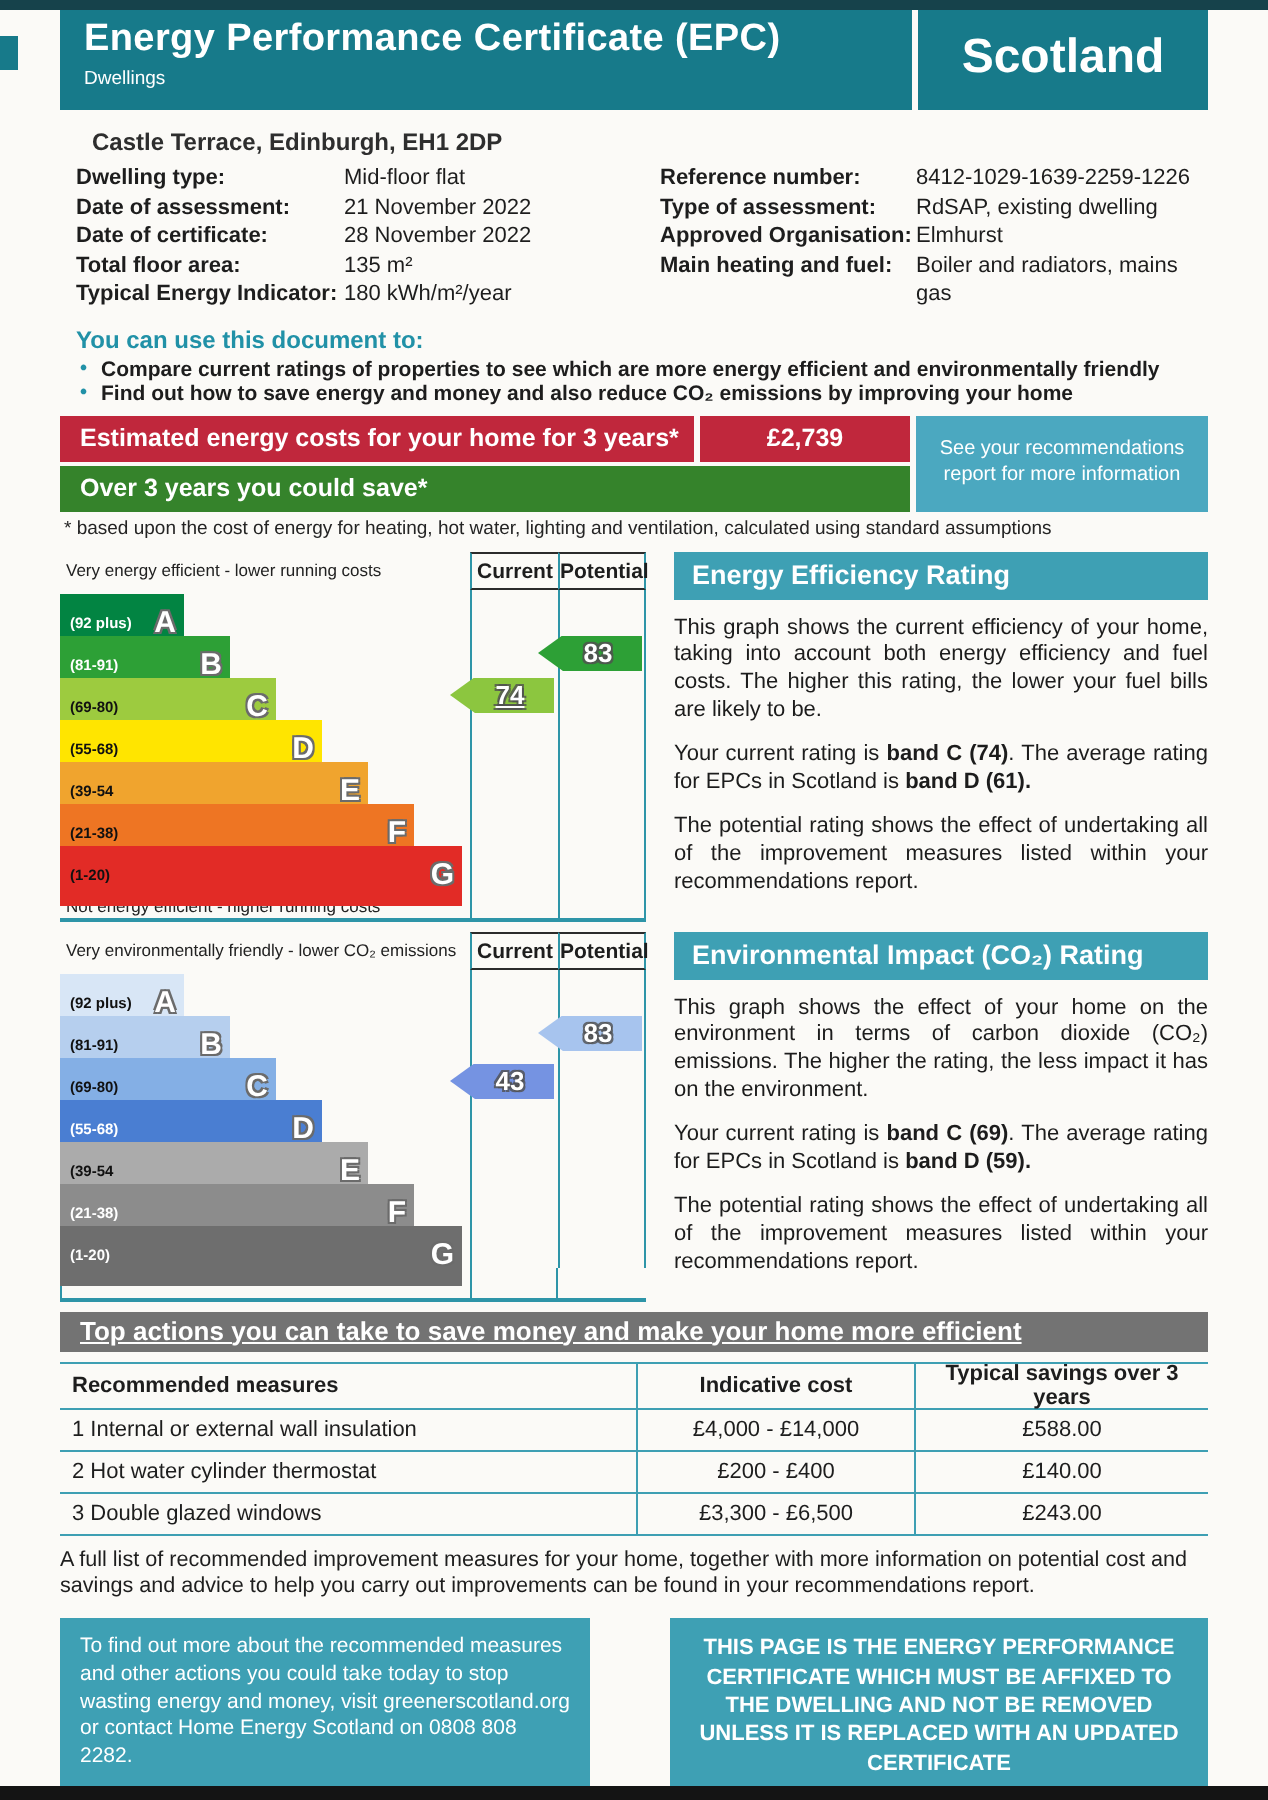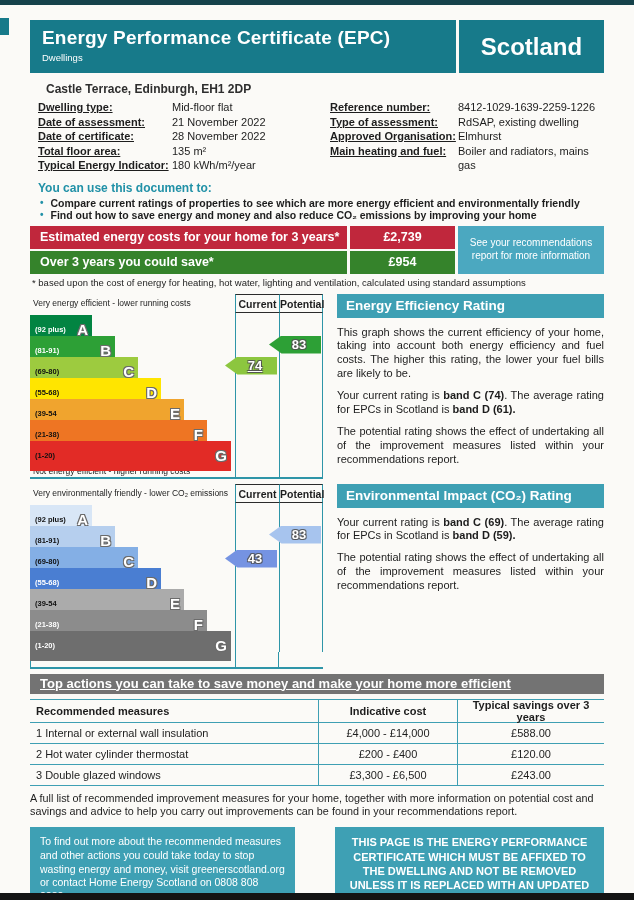--- a/index.html
+++ b/index.html
@@ -4,34 +4,34 @@
 <style>
   * { margin:0; padding:0; box-sizing:border-box; }
   html,body { background:#e8e8e6; }
   body { font-family:"Liberation Sans","DejaVu Sans",sans-serif; color:#1d1d1d; }
   .page { position:relative; width:634px; height:900px; background:#fbfaf7; overflow:hidden; padding:0 30px; margin:0 auto; }
   .top-strip { position:absolute; top:0; left:0; width:634px; height:5px; background:#16424b; }
   .bottom-strip { position:absolute; bottom:0; left:0; width:634px; height:7px; background:#141414; }
   .side-tab { position:absolute; top:18px; left:0; width:9px; height:17px; }
 
   
-  .banner { margin-top:20px; height:53px; display:flex; color:#fff; }
+  .banner { margin-top:2px; height:53px; display:flex; color:#fff; }
   .banner-main { flex:1; padding:7px 0 0 12px; }
   .banner-title { font-size:19px; font-weight:bold; letter-spacing:.2px; }
   .banner-sub { font-size:9.5px; margin-top:3px; }
   .banner-region { width:148px; border-left:3px solid #fbfaf7; display:flex; align-items:center; justify-content:center; font-size:24px; font-weight:bold; }
 
   .address { margin-top:9px; padding-left:16px; font-size:12px; font-weight:bold; color:#2e2e2e; }
 
   
   .details { margin-top:4px; padding-left:8px; display:flex; font-size:11px; }
   .dcol-left { width:292px; }
   .dcol-right { flex:1; }
   .drow { display:flex; line-height:14.5px; }
-  .dlabel { font-weight:bold; width:134px; flex:none;text-decoration:underline; }
+  .dlabel { font-weight:bold; width:134px; flex:none; }
   .dcol-right .dlabel { width:128px; }
   .dvalue { flex:1; }
 
   .use-heading { margin-top:8px; padding-left:8px; font-size:12px; font-weight:bold; color:#2191a7; }
   .bullets { margin-top:2px; list-style:none; }
   .bullets li { display:flex; font-size:10.5px; font-weight:bold; line-height:12.5px; padding-left:10px; }
   .bullets .dot { color:#2191a7; margin-right:7px; font-size:10px; }
 
   
   .costs { margin-top:4px; display:flex; }
@@ -164,21 +164,20 @@
   </ul>
 
   <div class="costs">
     <div class="cost-rows">
       <div class="cost-row" style="background: rgb(192, 39, 60);">
         <div class="cost-label">Estimated energy costs for your home for 3 years*</div>
         <div class="cost-value" style="background: rgb(192, 39, 60);">£2,739</div>
       </div>
       <div class="cost-row" style="background: rgb(53, 131, 43);">
         <div class="cost-label">Over 3 years you could save*</div>
-        <div class="cost-value" style="background: rgb(53, 131, 43);">£954</div>
       </div>
     </div>
     <div class="info-box" style="background: rgb(75, 168, 192);">See your recommendations report for more information</div>
   </div>
   <div class="footnote">* based upon the cost of energy for heating, hot water, lighting and ventilation, calculated using standard assumptions</div>
 
   <div class="rating-row rr1">
     <div class="chart-box">
       <div class="chart-grid chart-head">
         <div class="chart-toplabel">Very energy efficient - lower running costs</div>
@@ -306,39 +305,40 @@
         <div class="arrow arr-cur a-cur2" style="background: rgb(117, 147, 226);">43</div>
         <div class="arrow arr-pot a-pot2" style="background: rgb(167, 196, 238);">83</div>
       </div>
       <div class="chart-grid chart-foot">
         <div class="footcell"></div>
         <div class="footcell last"></div>
       </div>
     </div>
     <div class="panel">
       <div class="panel-head" style="background: rgb(62, 160, 180);">Environmental Impact (CO₂) Rating</div>
+      <p>This graph shows the effect of your home on the environment in terms of carbon dioxide (CO₂) emissions. The higher the rating, the less impact it has on the environment.</p>
       <p><span>Your current rating is </span><b>band C (69)</b><span>. The average rating for EPCs in Scotland is </span><b>band D (59).</b></p>
       <p>The potential rating shows the effect of undertaking all of the improvement measures listed within your recommendations report.</p>
     </div>
   </div>
 
   <div class="actions-bar" style="background: #737373; text-decoration: underline;">Top actions you can take to save money and make your home more efficient</div>
 
   <div class="measures">
     <div class="mcell mhead">Recommended measures</div>
     <div class="mcell mhead mc-cost">Indicative cost</div>
     <div class="mcell mhead mc-save">Typical savings over 3 years</div>
 
     <div class="mcell">1 Internal or external wall insulation</div>
     <div class="mcell mc-cost">£4,000 - £14,000</div>
     <div class="mcell mc-save">£588.00</div>
 
     <div class="mcell">2 Hot water cylinder thermostat</div>
     <div class="mcell mc-cost">£200 - £400</div>
-    <div class="mcell mc-save">£120.00</div>
+    <div class="mcell mc-save">£140.00</div>
 
     <div class="mcell">3 Double glazed windows</div>
     <div class="mcell mc-cost">£3,300 - £6,500</div>
     <div class="mcell mc-save">£243.00</div>
   </div>
 
   <p class="note">A full list of recommended improvement measures for your home, together with more information on potential cost and savings and advice to help you carry out improvements can be found in your recommendations report.</p>
 
   <div class="footer-boxes">
     <div class="fbox fbox-left" style="background: rgb(62, 160, 180);">To find out more about the recommended measures and other actions you could take today to stop wasting energy and money, visit greenerscotland.org or contact Home Energy Scotland on 0808 808 2282.</div>

